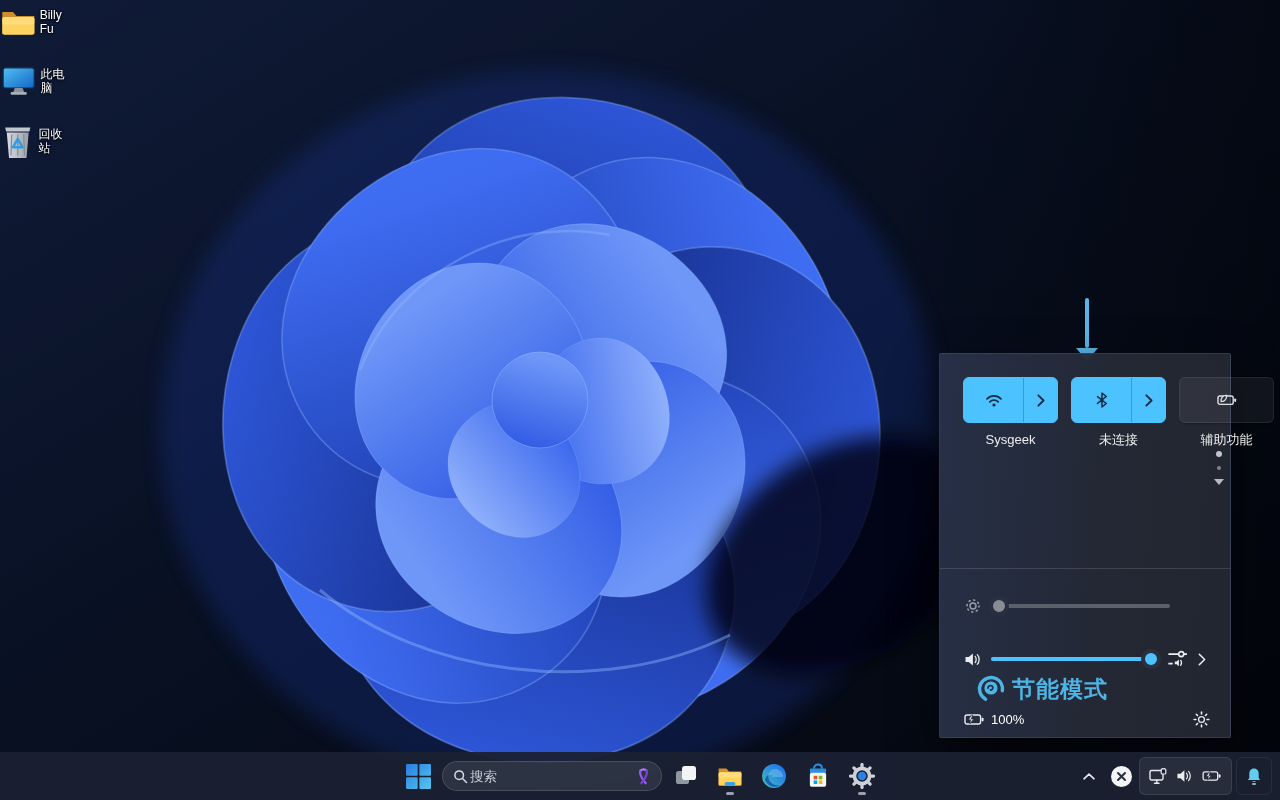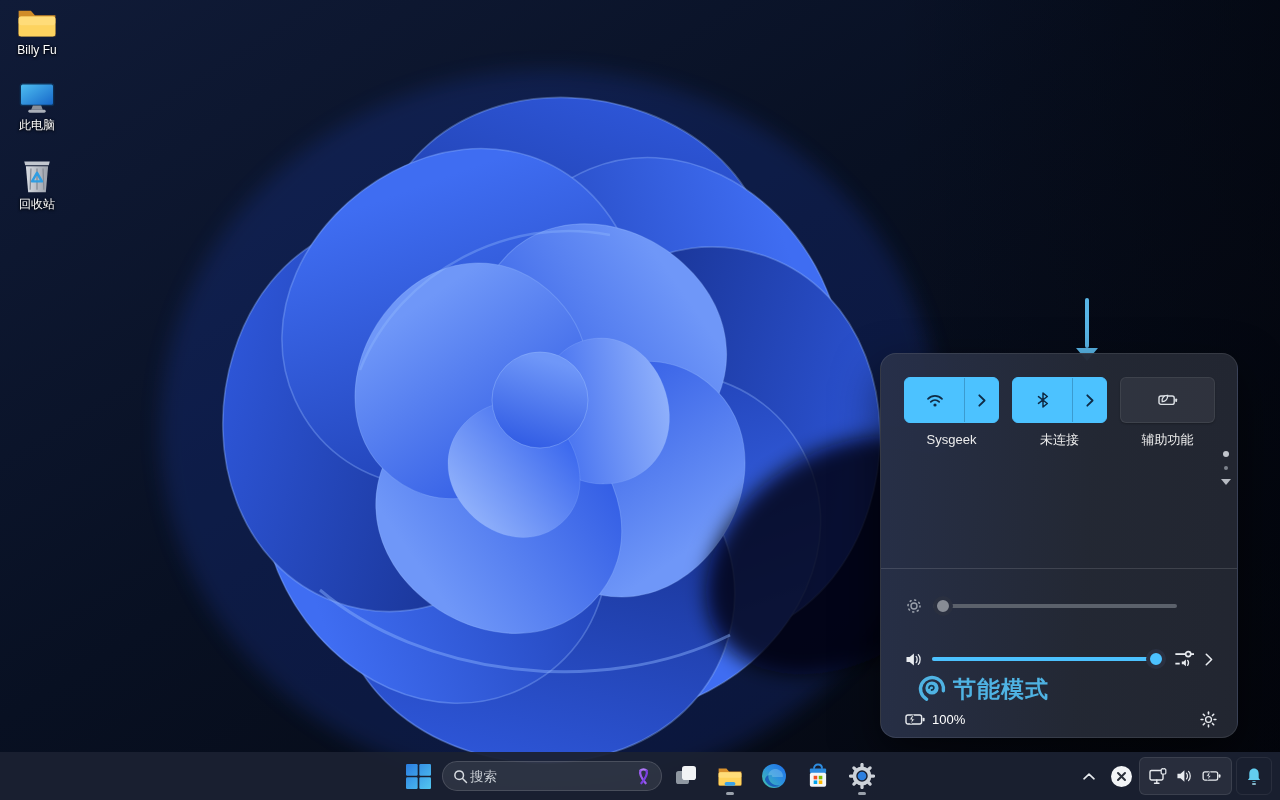--- a/index.html
+++ b/index.html
@@ -7,30 +7,30 @@
   body{
     width:1280px;height:800px;position:relative;overflow:hidden;
     background:#04070e;
     font-family:"Liberation Sans","DejaVu Sans",sans-serif;
     -webkit-font-smoothing:antialiased;
   }
   
   .wallpaper{position:absolute;inset:0;z-index:0;}
   
   .desk-icons{position:absolute;left:0;top:4px;z-index:2;display:flex;flex-direction:column;}
-  .desk-icon{width:74px;display:flex;flex-direction:column;align-items:center;gap:3px;margin-bottom:24px;cursor:default;}
+  .desk-icon{width:74px;display:flex;flex-direction:row;align-items:center;gap:3px;margin-bottom:24px;cursor:default;}
   .desk-icon .lbl{font-size:12px;color:#fff;text-shadow:0 1px 3px rgba(0,0,0,.95),0 0 2px rgba(0,0,0,.8);line-height:14px;}
   
   .qs-arrow{position:absolute;left:1076px;top:298px;width:22px;z-index:3;}
   .qs-arrow .shaft{width:4px;height:50px;margin:0 auto;background:#58b5e6;border-radius:2px;}
   .qs-arrow .head{width:0;height:0;margin:0 auto;border-left:11px solid transparent;border-right:11px solid transparent;border-top:13px solid #58b5e6;}
   
   .qs-panel{
-    position:absolute;left:880px;top:353px;width:358px;height:385px;z-index:4;
-    border-radius:16px;border:1px solid rgba(255,255,255,.09);
+    position:absolute;left:939px;top:353px;width:292px;height:385px;z-index:4;
+    border-radius:2px;border:1px solid rgba(255,255,255,.09);
     background:linear-gradient(94deg, rgba(40,49,74,.97), rgba(36,41,53,.97) 58%, rgba(35,39,50,.97));
     box-shadow:0 18px 45px rgba(0,0,0,.55);
     box-sizing:border-box;
   }
   .qs-grid{position:absolute;left:23px;top:23px;display:grid;grid-template-columns:repeat(3,95px);column-gap:13px;row-gap:25px;}
   .qs-cell{display:flex;flex-direction:column;align-items:center;}
   .qs-tile{width:95px;height:46px;border-radius:6px;display:flex;align-items:center;justify-content:center;box-sizing:border-box;cursor:default;}
   .qs-tile.off{background:rgba(255,255,255,.06);border:1px solid rgba(255,255,255,.075);box-shadow:0 1px 2px rgba(0,0,0,.25);}
   .qs-tile.on{background:#4cc2ff;border:1px solid #4cc2ff;}
   .qs-tile.split{justify-content:stretch;padding:0;}

